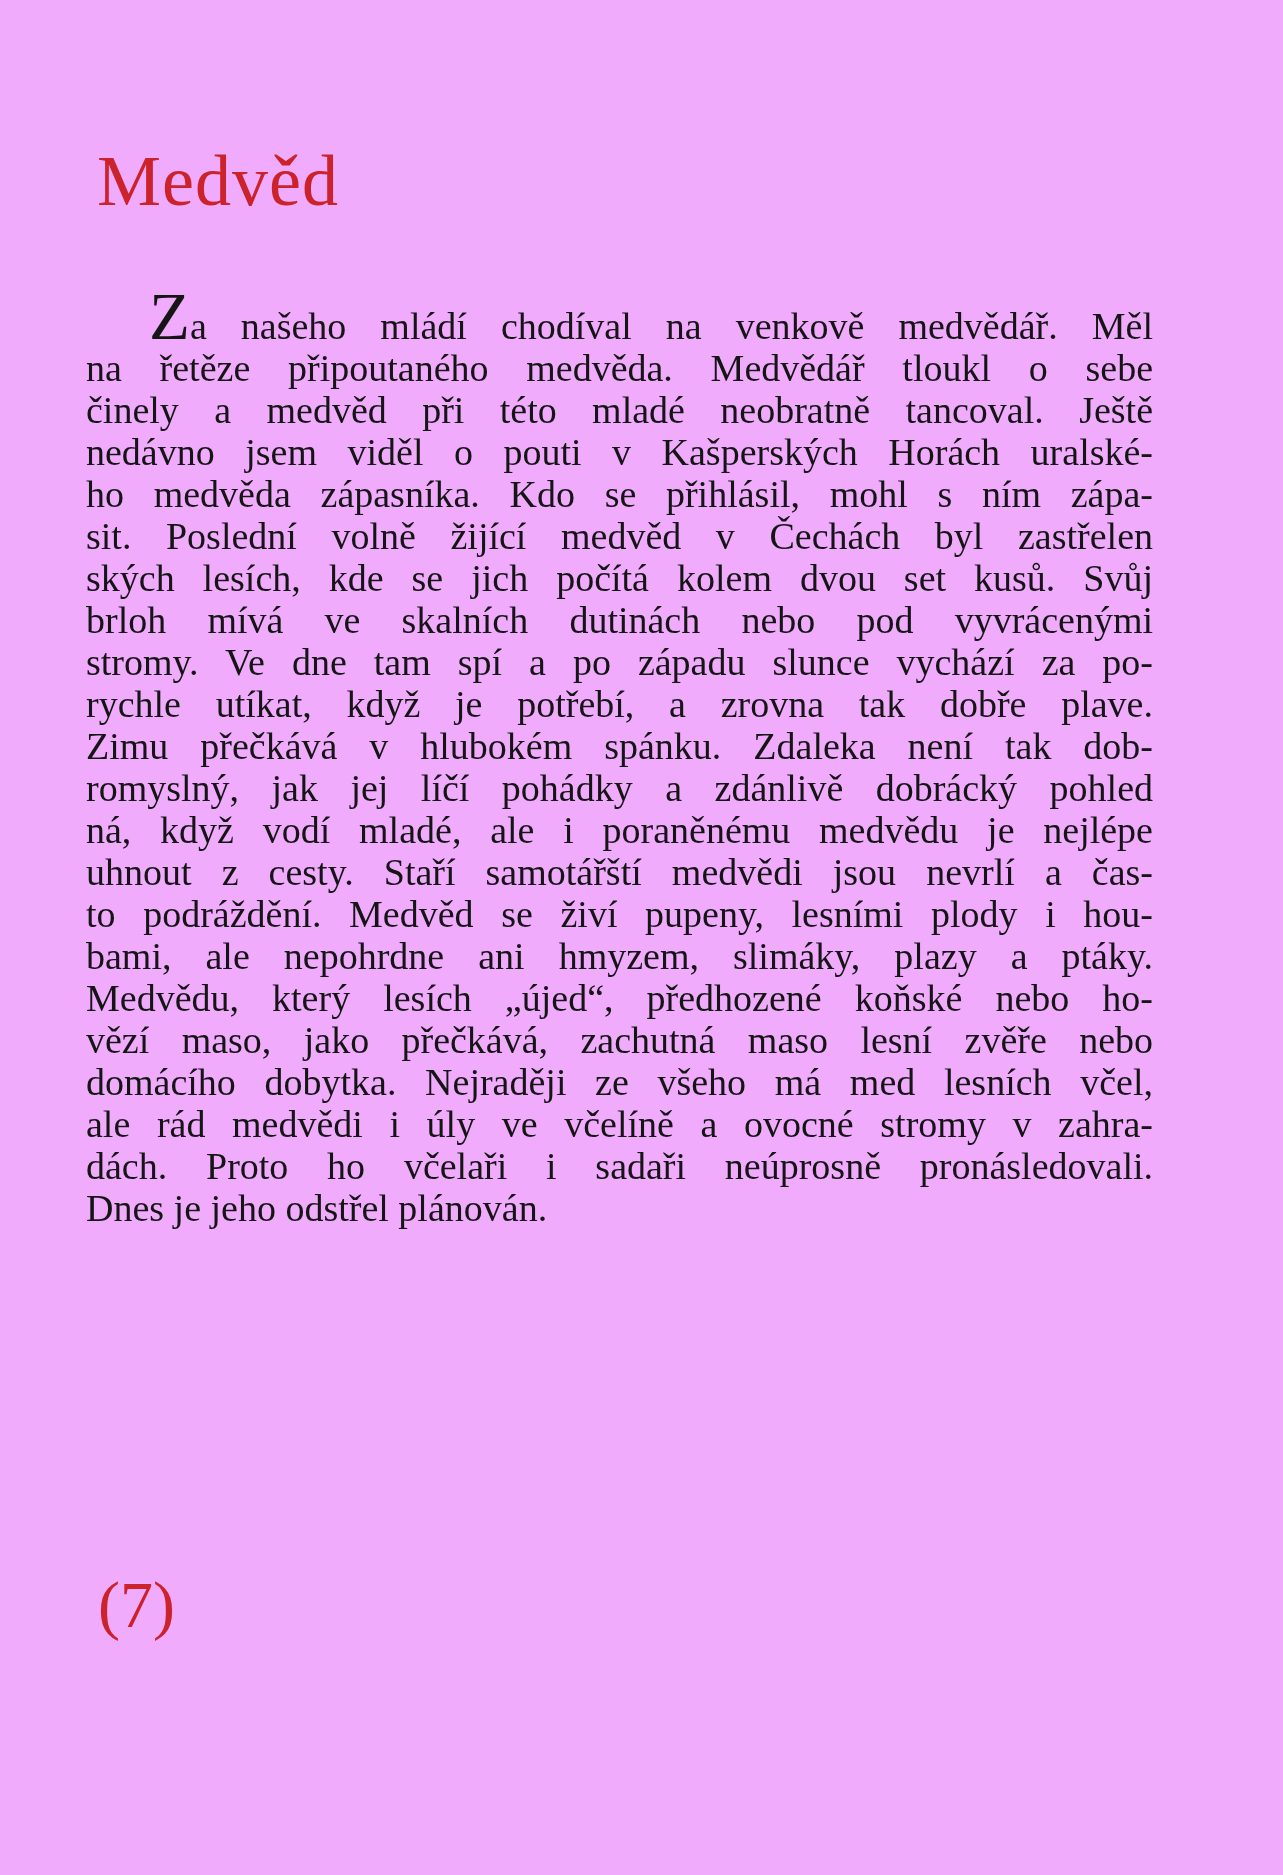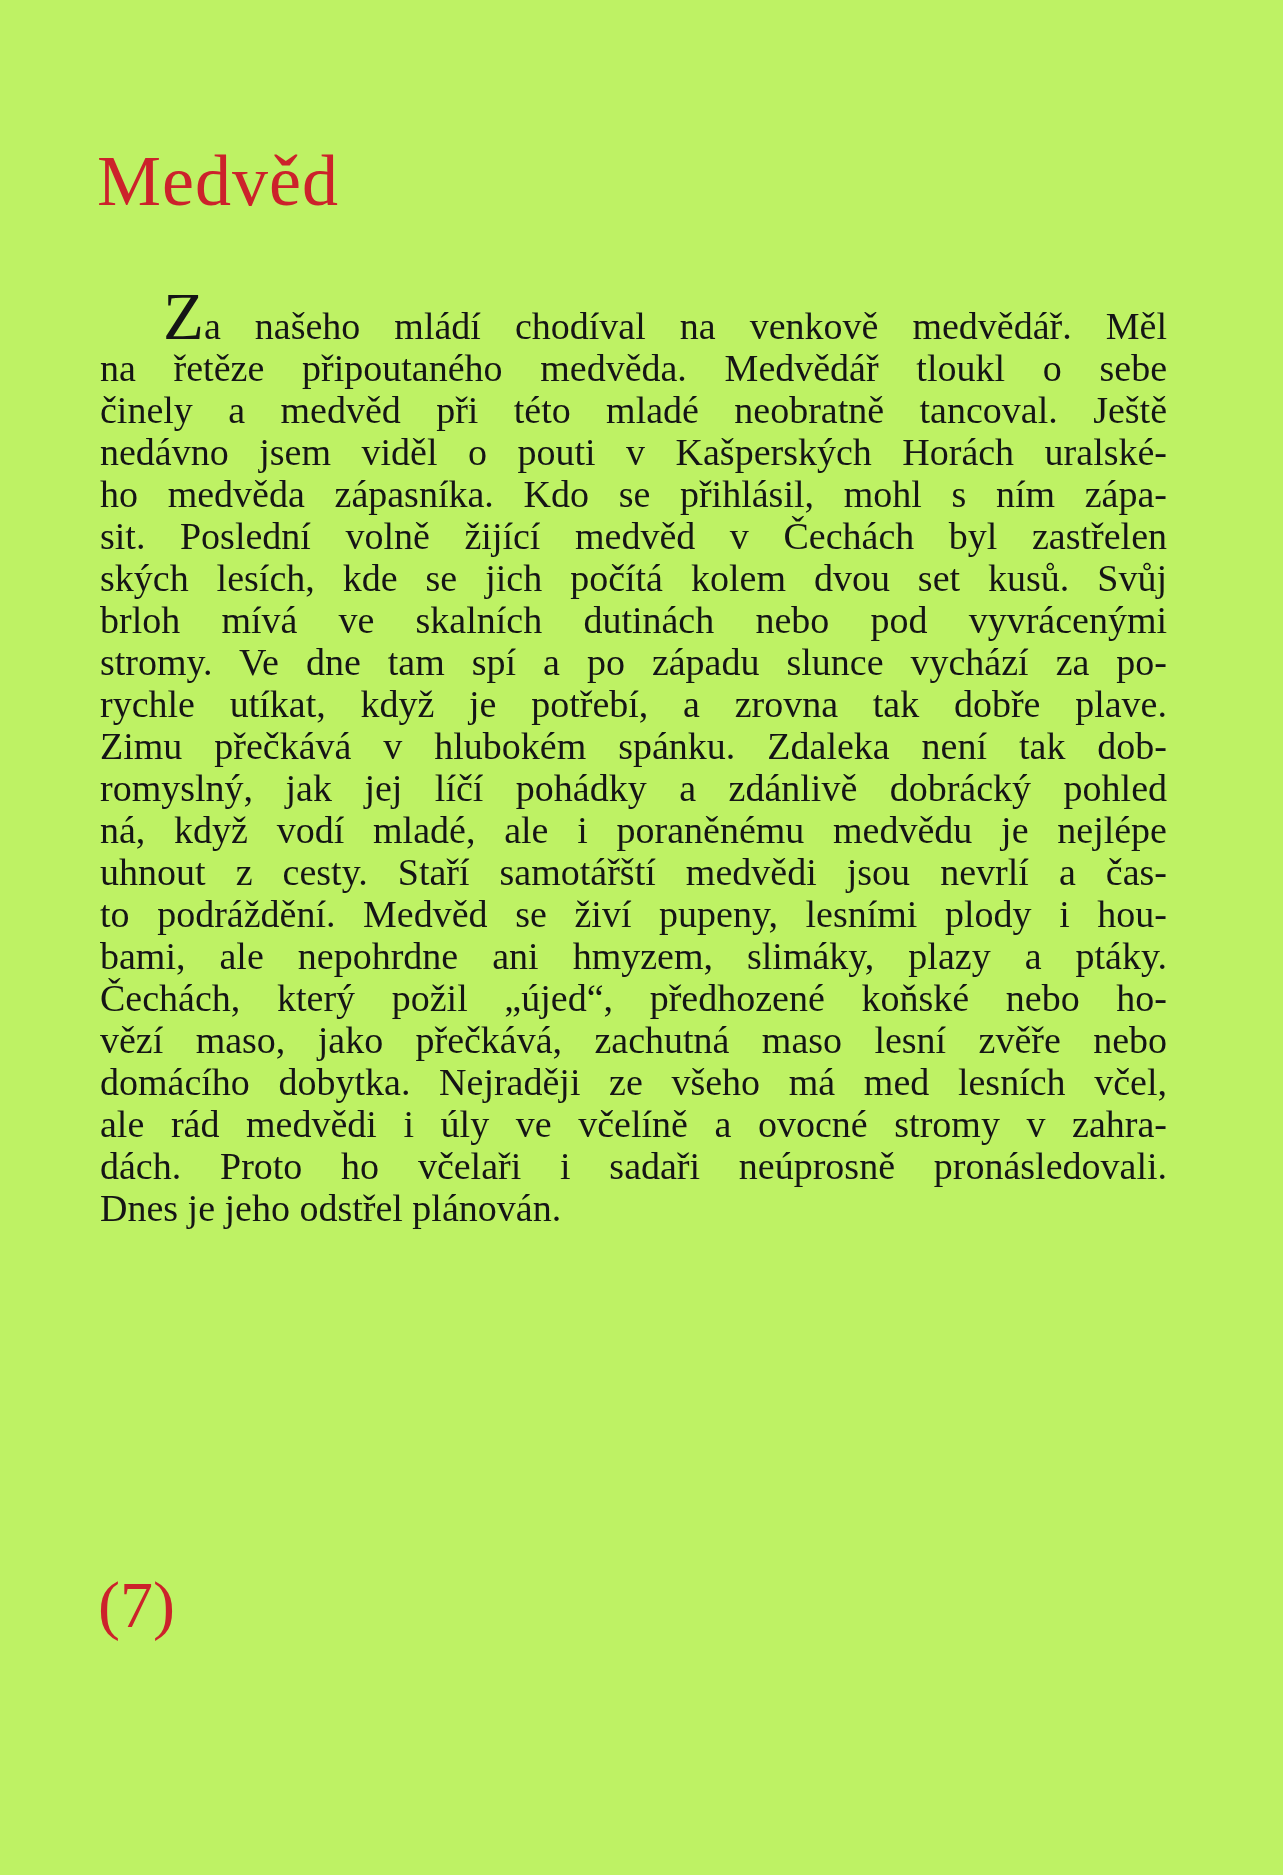--- a/index.html
+++ b/index.html
@@ -12,35 +12,35 @@
     width: 1283px;
     height: 1875px;
     position: relative;
     font-family: "Liberation Serif", serif;
     color: var(--ink);
     overflow: hidden;
   }
   .page {
     position: absolute;
     inset: 0;
-    background: #bef264;
+    background: #f0abfc;
   }
   .title {
     position: absolute;
     left: 97px;
     top: 145px;
     font-size: 72px;
     line-height: 1;
     font-weight: normal;
     color: var(--accent);
     letter-spacing: 1px;
   }
   .body-text {
     position: absolute;
-    left: 100px;
+    left: 86px;
     top: 305px;
     width: 1067px;
     font-size: 38px;
     line-height: 42px;
     color: var(--ink);
   }
   .line {
     text-align: justify;
     text-align-last: justify;
     white-space: normal;
@@ -81,21 +81,21 @@
       <div class="line">ských lesích, kde se jich počítá kolem dvou set kusů. Svůj</div>
       <div class="line">brloh mívá ve skalních dutinách nebo pod vyvrácenými</div>
       <div class="line">stromy. Ve dne tam spí a po západu slunce vychází za po-</div>
       <div class="line">rychle utíkat, když je potřebí, a zrovna tak dobře plave.</div>
       <div class="line">Zimu přečkává v hlubokém spánku. Zdaleka není tak dob-</div>
       <div class="line">romyslný, jak jej líčí pohádky a zdánlivě dobrácký pohled</div>
       <div class="line">ná, když vodí mladé, ale i poraněnému medvědu je nejlépe</div>
       <div class="line">uhnout z cesty. Staří samotářští medvědi jsou nevrlí a čas-</div>
       <div class="line">to podráždění. Medvěd se živí pupeny, lesními plody i hou-</div>
       <div class="line">bami, ale nepohrdne ani hmyzem, slimáky, plazy a ptáky.</div>
-      <div class="line">Čechách, který požil „újed“, předhozené koňské nebo ho-</div>
+      <div class="line">Medvědu, který lesích „újed“, předhozené koňské nebo ho-</div>
       <div class="line">vězí maso, jako přečkává, zachutná maso lesní zvěře nebo</div>
       <div class="line">domácího dobytka. Nejraději ze všeho má med lesních včel,</div>
       <div class="line">ale rád medvědi i úly ve včelíně a ovocné stromy v zahra-</div>
       <div class="line">dách. Proto ho včelaři i sadaři neúprosně pronásledovali.</div>
       <div class="line last">Dnes je jeho odstřel plánován.</div>
     </div>
 
   <div class="page-number">(7)</div>
 </div>
 

